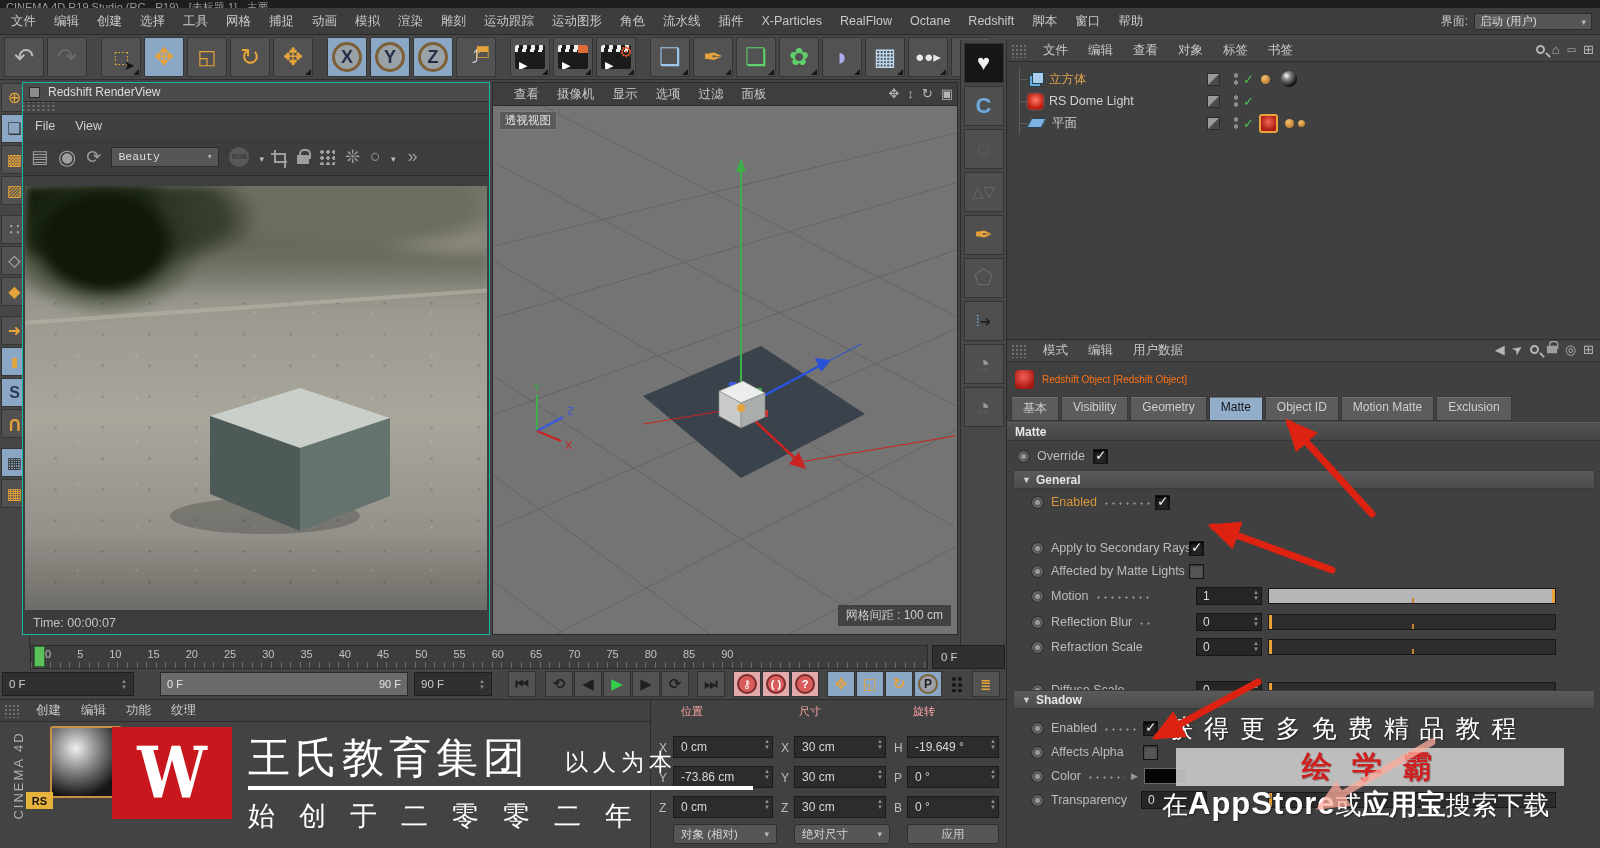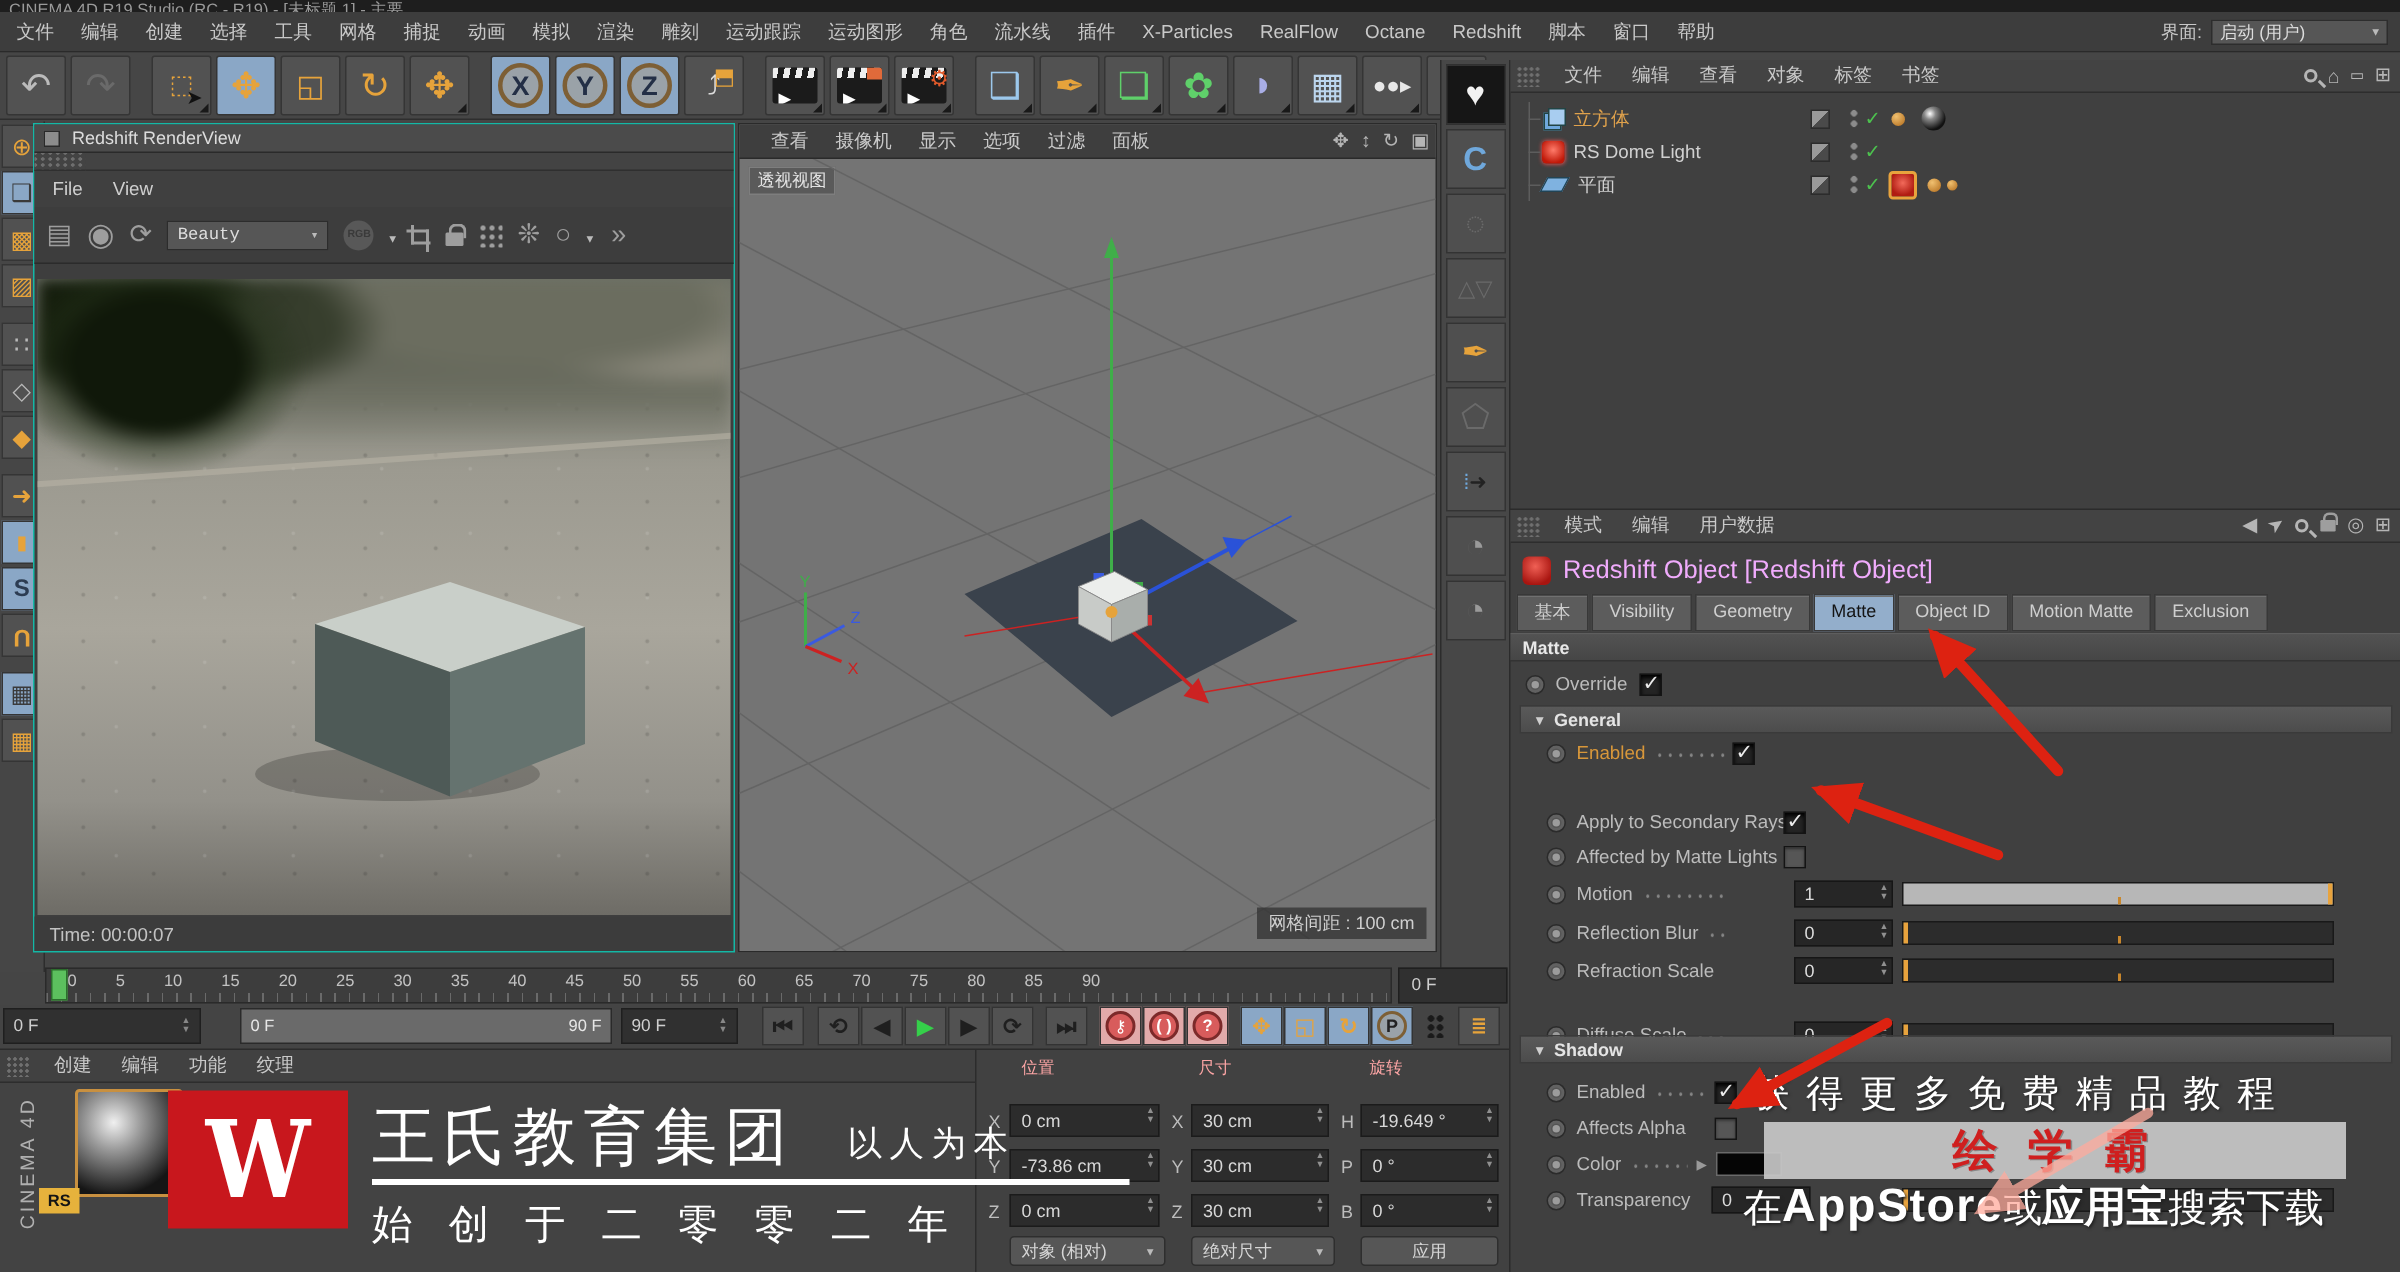--- a/index.html
+++ b/index.html
@@ -90,21 +90,21 @@
   .tagdot{width:9px;height:9px;border-radius:50%;background:radial-gradient(circle at 35% 30%,#f0c070,#b06a1a);display:inline-block}
   .matball{width:16px;height:16px;border-radius:50%;background:radial-gradient(circle at 35% 30%,#fff,#888 25%,#111 70%);display:inline-block}
   .rstag{width:19px;height:19px;border-radius:3px;background:radial-gradient(circle at 50% 40%,#f26a5a,#b01c12 70%);border:2px solid #e8a33d;display:inline-block}
   .cubeic{width:14px;height:14px;position:relative;display:inline-block}
   .cubeic::before{content:"";position:absolute;left:0;top:3px;width:10px;height:10px;background:#6fa8dc;border:1px solid #244}
   .cubeic::after{content:"";position:absolute;left:3px;top:0;width:10px;height:10px;background:#a8cdf0;border:1px solid #244}
   .planeic{width:15px;height:10px;background:#7fb2e0;border:1px solid #245;transform:skewX(-28deg);display:inline-block}
   .rsl{width:15px;height:15px;border-radius:3px;background:radial-gradient(circle at 50% 40%,#ff7b6a,#c01808 75%);display:inline-block;box-shadow:0 0 3px #f55}
   
   #am{left:1006px;top:340px;width:594px;height:508px;background:#404040;border-left:1px solid #2b2b2b}
-  #amtitle{position:absolute;left:8px;top:30px;display:flex;align-items:center;gap:8px;color:#f0abfc;font-size:17px}
+  #amtitle{position:absolute;left:8px;top:30px;display:flex;align-items:center;gap:8px;color:#f97316;font-size:10px}
   .rsobj{width:19px;height:19px;border-radius:4px;background:radial-gradient(circle at 45% 35%,#f06055,#a81510 75%)}
   #tabs{position:absolute;left:4px;top:56px;display:flex;gap:2px}
   .tab{background:#5c5c5c;border:1px solid #383838;box-shadow:inset 0 1px 0 #707070;color:#cfcfcf;font-size:12px;padding:3px 11px;white-space:nowrap}
   .tab.sel{background:#93aecb;color:#141414}
   .secbar{position:absolute;left:0;width:594px;height:19px;background:linear-gradient(#525252,#464646);border-top:1px solid #5e5e5e;border-bottom:1px solid #333;color:#e8e8e8;font-weight:bold;font-size:12px;display:flex;align-items:center;padding-left:8px}
   .grpbar{position:absolute;left:6px;width:582px;height:19px;background:linear-gradient(#5a5a5a,#4c4c4c);border:1px solid #3a3a3a;color:#e4e4e4;font-weight:bold;font-size:12px;display:flex;align-items:center;padding-left:8px;gap:5px}
   .grpbar::before{content:"▼";font-size:9px;color:#cfcfcf}
   .prow{position:absolute;left:24px;width:560px;height:20px;display:flex;align-items:center}
   .radio{width:13px;height:13px;border-radius:50%;background:#555;border:1px solid #2b2b2b;box-shadow:inset 0 0 0 2px #616161;position:relative;flex:none;margin-right:7px}
   .radio::after{content:"";position:absolute;left:3px;top:3px;width:5px;height:5px;border-radius:50%;background:#9c9c9c}

